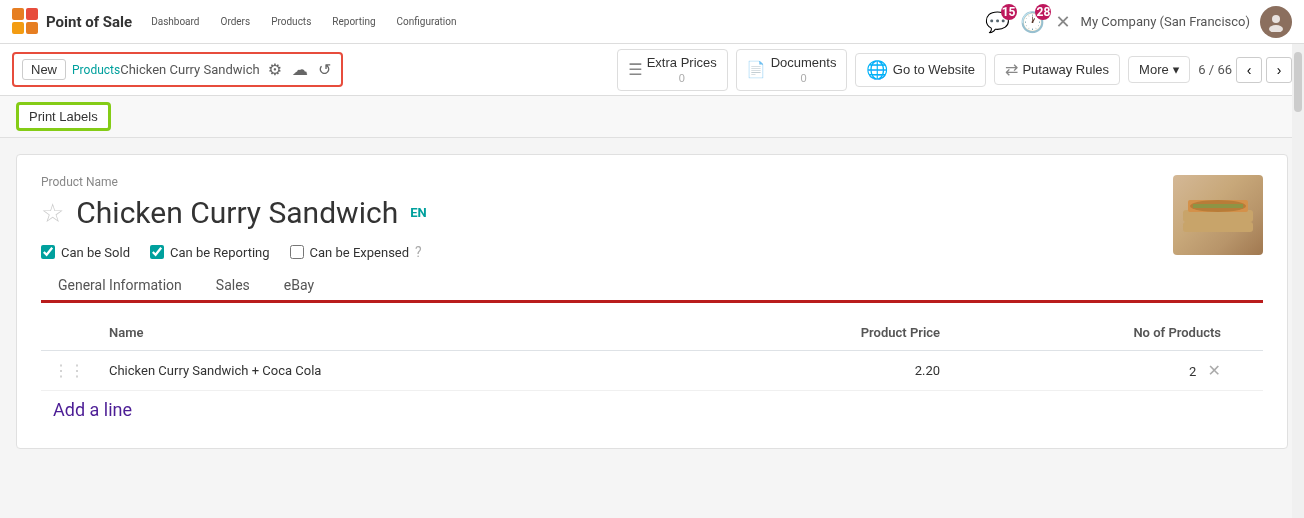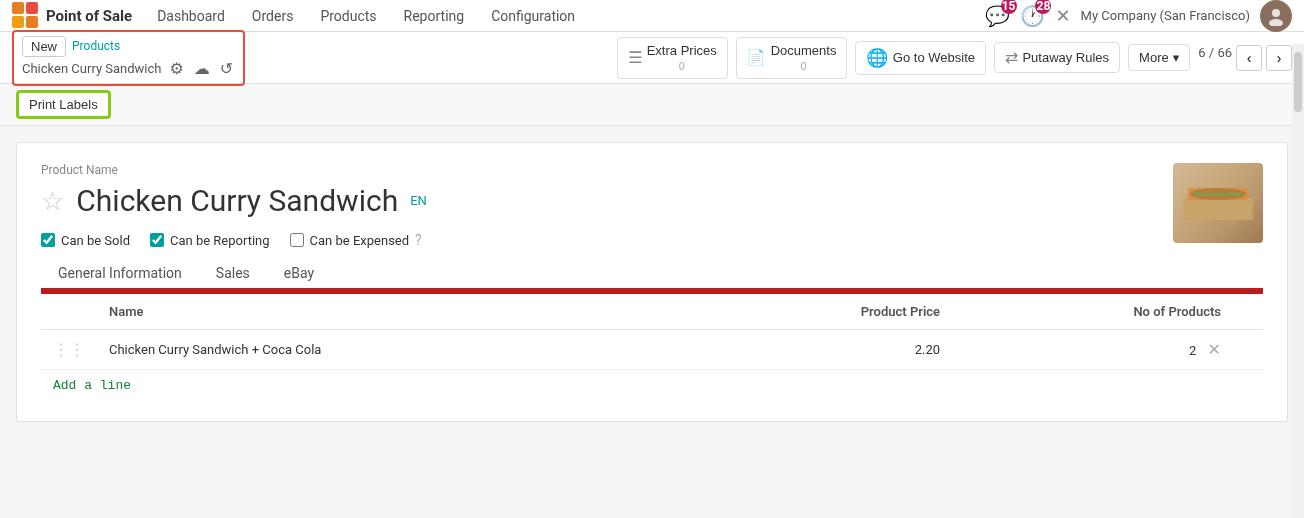--- a/index.html
+++ b/index.html
@@ -5,22 +5,22 @@
     * { box-sizing: border-box; margin: 0; padding: 0; }
     body { font-family: -apple-system, BlinkMacSystemFont, 'Segoe UI', Roboto, sans-serif; font-size: 14px; color: #333; background: #f5f5f5; }
 
     
     .top-nav {
       background: #fff;
       border-bottom: 1px solid #ddd;
       display: flex;
       align-items: center;
       padding: 0 12px;
-      height: 32px;
-      gap: 7px;
+      height: 44px;
+      gap: 1px;
     }
     .nav-logo {
       display: flex;
       align-items: center;
       gap: 6px;
       margin-right: 8px;
     }
     .nav-logo-icon {
       width: 28px;
       height: 28px;
@@ -28,21 +28,21 @@
     .nav-brand {
       font-weight: 700;
       font-size: 15px;
       color: #333;
     }
     .nav-item {
       padding: 6px 10px;
       cursor: pointer;
       color: #555;
       border-radius: 4px;
-      font-size: 14px;
+      font-size: 10px;
     }
     .nav-spacer { flex: 1; }
     .nav-right {
       display: flex;
       align-items: center;
       gap: 10px;
     }
     .nav-icon-badge {
       position: relative;
       cursor: pointer;
@@ -85,21 +85,21 @@
       background: #fff;
       border-bottom: 1px solid #ddd;
       display: flex;
       align-items: center;
       padding: 6px 12px;
       gap: 8px;
       height: 52px;
     }
     .breadcrumb-section {
       display: flex;
-      flex-direction: column;
+      flex-direction: row;
       border: 2px solid #e74c3c;
       border-radius: 4px;
       padding: 4px 8px;
       cursor: pointer;
     }
     .breadcrumb-top {
       display: flex;
       align-items: center;
       gap: 6px;
     }
@@ -180,20 +180,21 @@
     .go-website-icon {
       color: #e74c3c;
       font-size: 18px;
     }
     .putaway-icon {
       color: #888;
       font-size: 16px;
     }
     .pagination {
       display: flex;
+      align-items: center;
       gap: 4px;
       font-size: 13px;
       color: #555;
     }
     .page-arrow {
       border: 1px solid #ccc;
       border-radius: 3px;
       background: #fff;
       cursor: pointer;
       width: 26px;
@@ -249,21 +250,21 @@
       cursor: pointer;
     }
     .product-title {
       font-size: 30px;
       font-weight: 400;
       color: #333;
     }
     .lang-badge {
       color: #00a09d;
       font-size: 13px;
-      font-weight: 400;
+      font-weight: 700;
       cursor: pointer;
     }
     .product-image {
       position: absolute;
       top: 20px;
       right: 24px;
       width: 90px;
       height: 80px;
       background: linear-gradient(135deg, #d4b896 0%, #c8a87a 40%, #b8956a 70%, #a07850 100%);
       border-radius: 4px;
@@ -298,22 +299,22 @@
     }
     .help-icon {
       color: #aaa;
       font-size: 14px;
       cursor: pointer;
     }
 
     
     .tabs {
       display: flex;
-      border-bottom: 6px solid #b91c1c;
-      margin-bottom: 0;
+      border-bottom: 3px solid #b91c1c;
+      margin-bottom: 12px;
     }
     .tab {
       padding: 8px 16px;
       cursor: pointer;
       font-size: 14px;
       color: #555;
       border: 1px solid transparent;
       border-bottom: none;
       margin-bottom: -1px;
       border-radius: 4px 4px 0 0;
@@ -353,27 +354,26 @@
       color: #ccc;
       cursor: grab;
       font-size: 16px;
     }
     .delete-icon {
       color: #aaa;
       cursor: pointer;
       font-size: 16px;
     }
     .add-line-link {
-      color: #15803d;
-      font-size: 13px;
+      color: #4c1d95;
+      font-size: 18px;
       cursor: pointer;
       padding: 8px 12px;
       display: inline-block;
       text-decoration: none;
-      font-family: Liberation Mono, monospace;
     }
 
     
     .right-scrollbar {
       position: fixed;
       right: 0;
       top: 44px;
       width: 12px;
       height: calc(100% - 44px);
       background: #f0f0f0;

